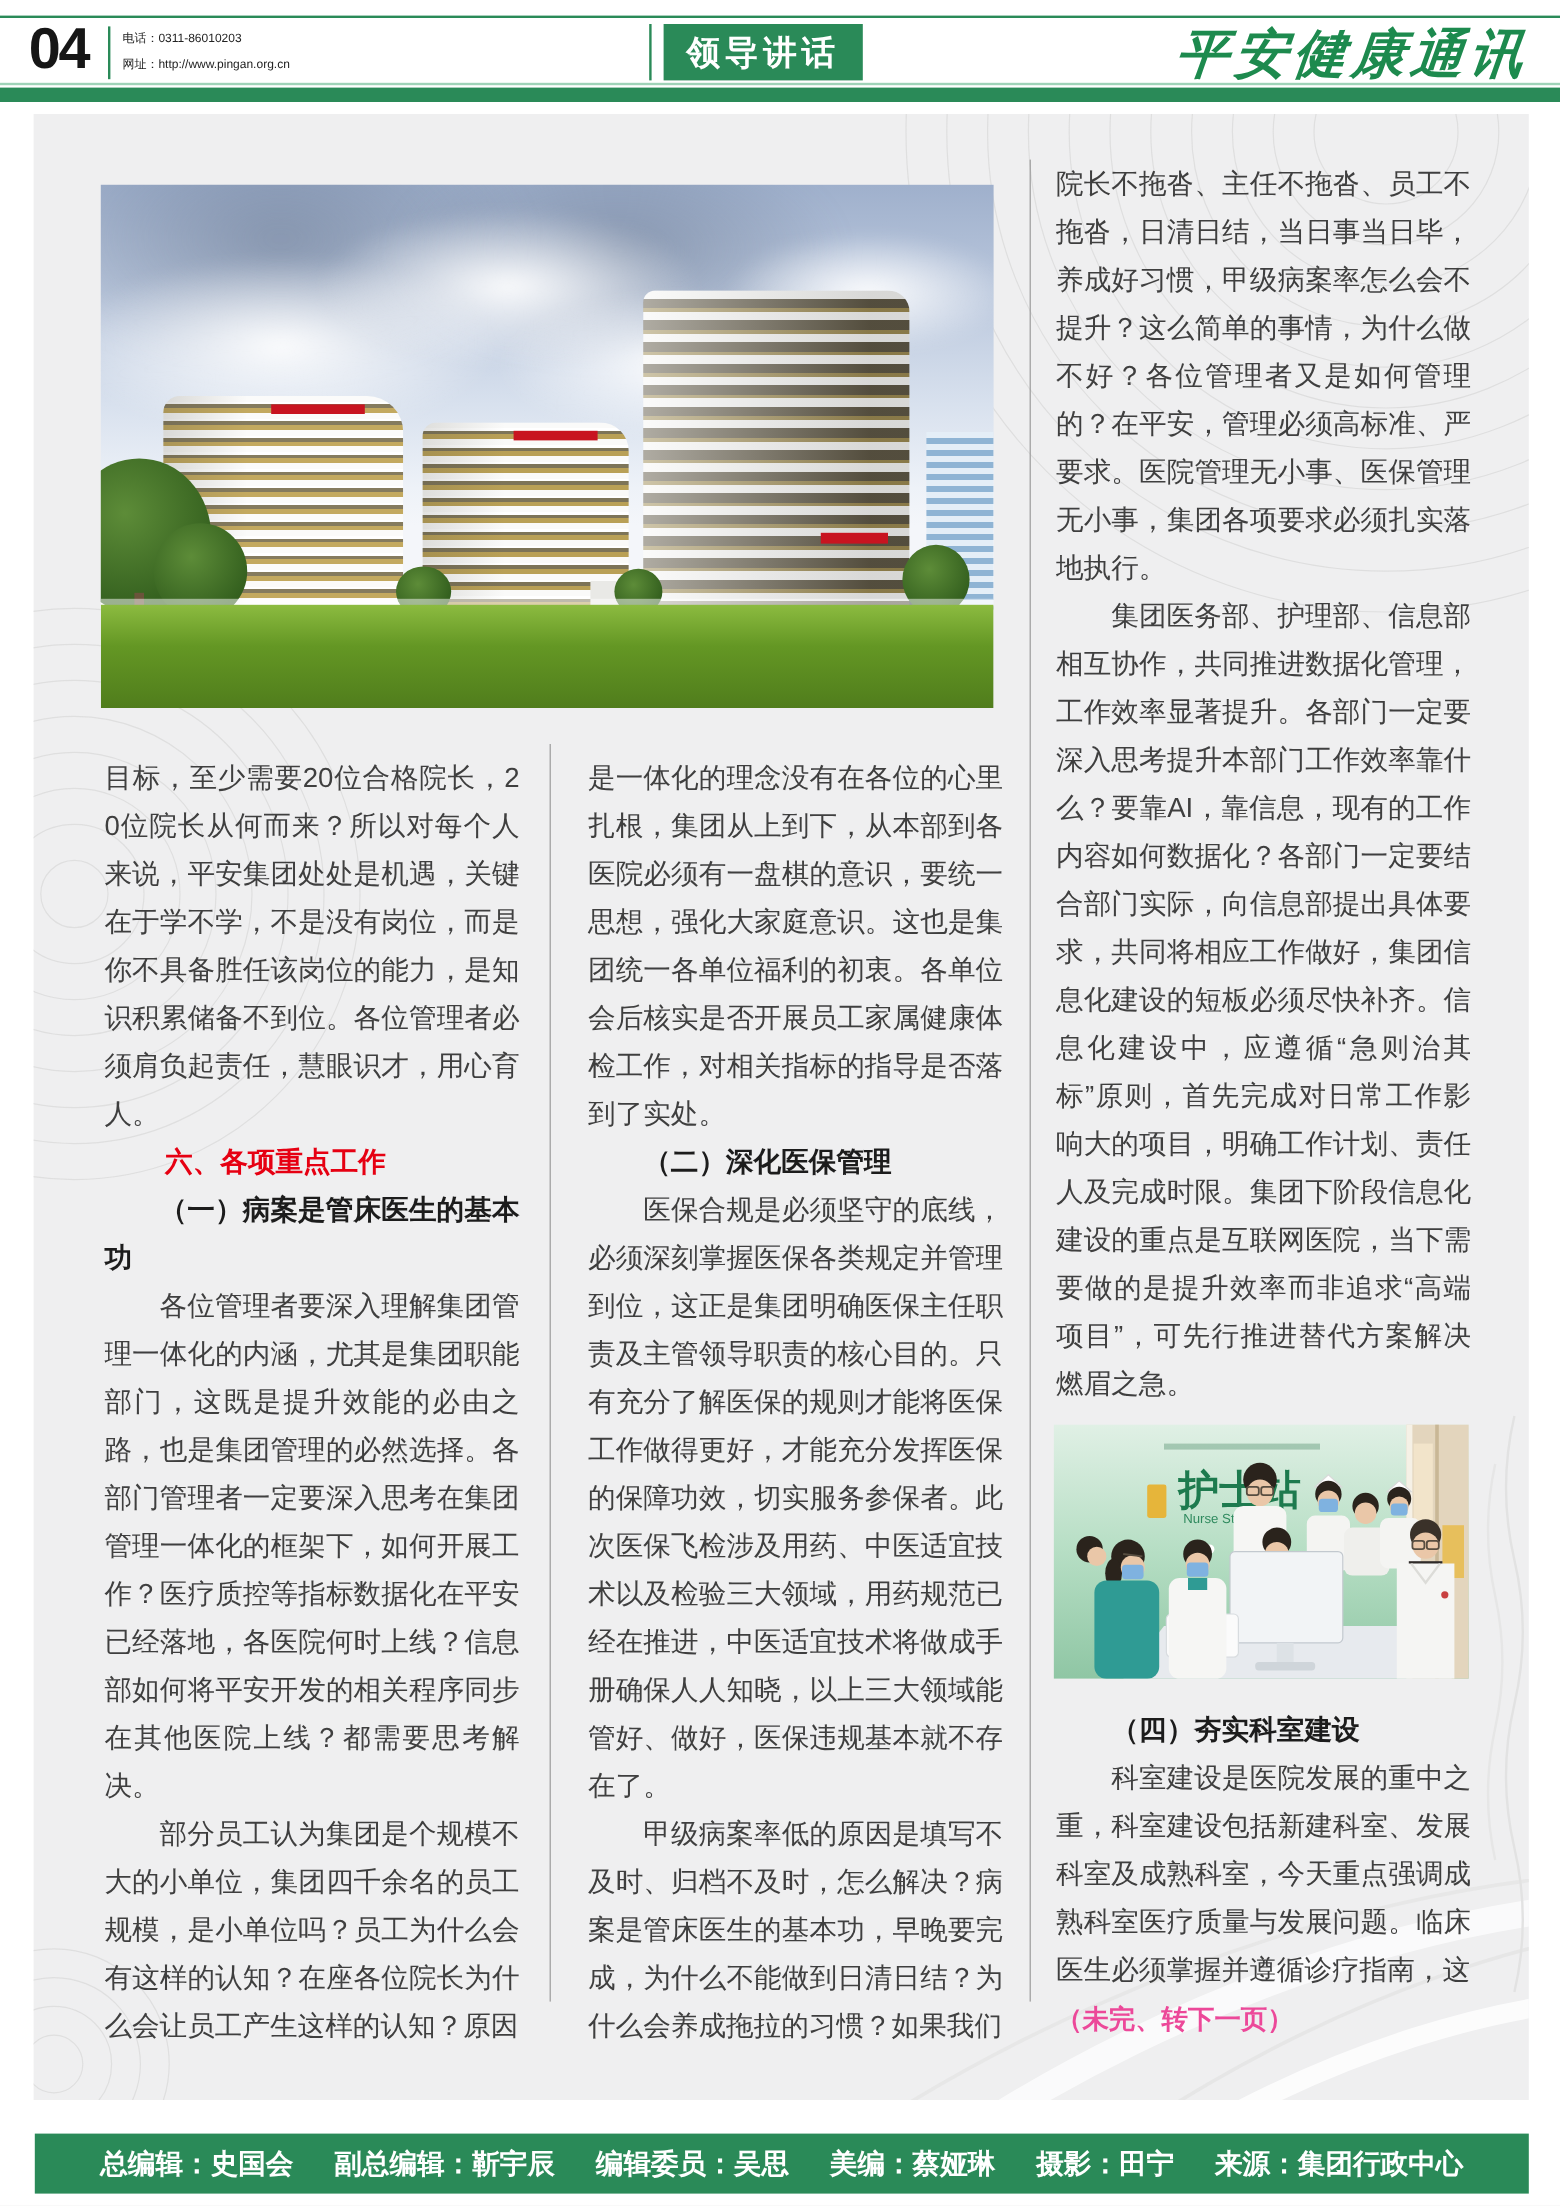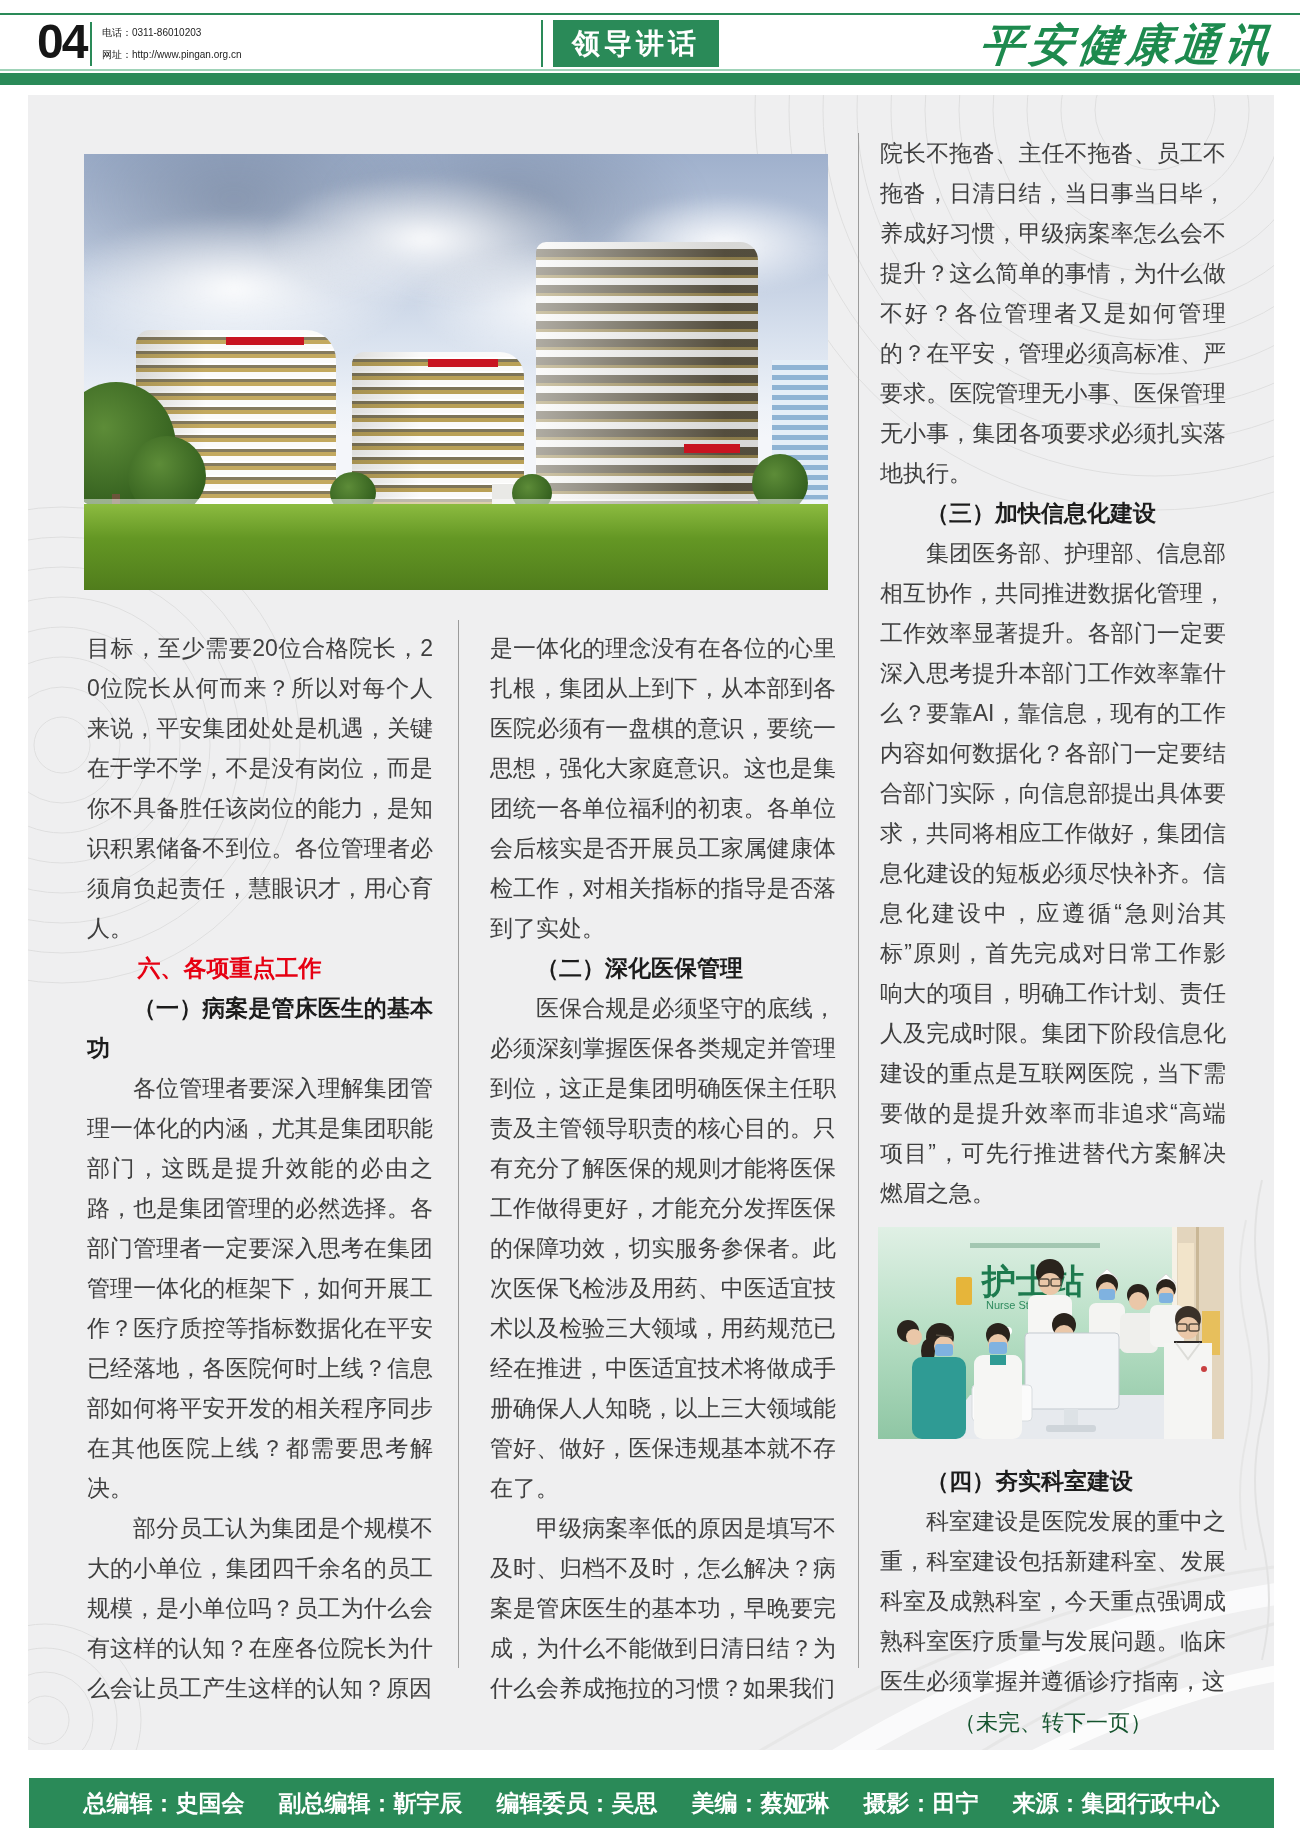--- a/index.html
+++ b/index.html
@@ -2,21 +2,21 @@
 <html><head>
 <meta charset="utf-8">
 <style>
   html,body{margin:0;padding:0;}
   body{
     width:1300px;height:1838px;position:relative;background:#ffffff;
     font-family:"Liberation Sans","DejaVu Sans",sans-serif;overflow:hidden;
   }
   
   .topline{position:absolute;left:0;top:13px;width:1300px;height:2px;background:#2a8a58;}
-  .page-num{position:absolute;left:37px;top:14px;font-size:48px;font-weight:bold;color:#161616;letter-spacing:-2px;}
+  .page-num{position:absolute;left:24px;top:14px;font-size:48px;font-weight:bold;color:#161616;letter-spacing:-2px;}
   .hdr-vline{position:absolute;left:90px;top:22px;width:2px;height:44px;background:#2a8a58;}
   .contact{position:absolute;left:102px;top:22px;font-size:10px;line-height:22px;color:#222;}
   .hdr-vline2{position:absolute;left:541px;top:20px;width:2px;height:47px;background:#2a8a58;}
   .section-box{position:absolute;left:553px;top:20px;width:166px;height:47px;background:#2a8a58;
     color:#ffffff;font-size:28px;font-weight:bold;letter-spacing:4px;display:flex;align-items:center;justify-content:center;}
   .masthead{position:absolute;right:26px;top:16px;width:420px;text-align:right;
     font-family:"Liberation Serif","DejaVu Serif",serif;font-style:italic;font-weight:bold;
     font-size:44px;color:#1d8a4e;letter-spacing:5px;transform:skewX(-6deg);}
   .bar-light{position:absolute;left:0;top:69px;width:1300px;height:2px;background:#9fd3b8;}
   .bar-thick{position:absolute;left:0;top:73px;width:1300px;height:12px;background:#2a8a58;}
@@ -27,21 +27,21 @@
   .vline1{left:458px;top:620px;height:1048px;}
   .vline2{left:858px;top:133px;height:1535px;}
   .col{position:absolute;width:346px;font-size:23px;line-height:40px;color:#3f3f3f;
     text-align:justify;word-break:break-all;}
   .col-left{left:87px;top:628px;}
   .col-mid{left:490px;top:628px;}
   .col-right{left:880px;top:133px;}
   .blk.ind{text-indent:2em;}
   .blk.h-bold{font-weight:bold;color:#1c1c1c;text-indent:2em;}
   .blk.h-red{font-weight:bold;color:#e60012;text-indent:2.2em;}
-  .note{text-align:center;color:#14532d;font-size:22px;margin-top:2px;}
+  .note{text-align:left;color:#ec4899;font-size:22px;margin-top:2px;font-weight:bold;}
   
   .hero{position:absolute;left:84px;top:154px;width:744px;height:436px;overflow:hidden;
     background:linear-gradient(180deg,#9fb0cc 0%,#bcc9de 22%,#d8e1ee 42%,#eef2f8 58%,#f4f6fa 65%);}
   .cloud{position:absolute;border-radius:50%;filter:blur(6px);
     background:radial-gradient(closest-side,rgba(255,255,255,.95),rgba(255,255,255,0));}
   .shadowcloud{position:absolute;border-radius:50%;filter:blur(10px);
     background:radial-gradient(closest-side,rgba(90,105,130,.45),rgba(90,105,130,0));}
   .grass{position:absolute;left:0;bottom:0;width:100%;height:86px;
     background:linear-gradient(180deg,#8cbb40 0%,#649724 40%,#507d1c 100%);}
   .horizon{position:absolute;left:0;bottom:84px;width:100%;height:7px;background:rgba(255,255,255,.5);}
@@ -183,21 +183,20 @@
       <div class="blk p">是一体化的理念没有在各位的心里扎根，集团从上到下，从本部到各医院必须有一盘棋的意识，要统一思想，强化大家庭意识。这也是集团统一各单位福利的初衷。各单位会后核实是否开展员工家属健康体检工作，对相关指标的指导是否落到了实处。</div>
       <div class="blk h-bold">（二）深化医保管理</div>
       <div class="blk p ind">医保合规是必须坚守的底线，必须深刻掌握医保各类规定并管理到位，这正是集团明确医保主任职责及主管领导职责的核心目的。只有充分了解医保的规则才能将医保工作做得更好，才能充分发挥医保的保障功效，切实服务参保者。此次医保飞检涉及用药、中医适宜技术以及检验三大领域，用药规范已经在推进，中医适宜技术将做成手册确保人人知晓，以上三大领域能管好、做好，医保违规基本就不存在了。</div>
       <div class="blk p ind">甲级病案率低的原因是填写不及时、归档不及时，怎么解决？病案是管床医生的基本功，早晚要完成，为什么不能做到日清日结？为什么会养成拖拉的习惯？如果我们</div>
     </div>
 </div>
 
 <div class="col col-right">
   <div>
       <div class="blk p">院长不拖沓、主任不拖沓、员工不拖沓，日清日结，当日事当日毕，养成好习惯，甲级病案率怎么会不提升？这么简单的事情，为什么做不好？各位管理者又是如何管理的？在平安，管理必须高标准、严要求。医院管理无小事、医保管理无小事，集团各项要求必须扎实落地执行。</div>
-      <div class="blk h-bold">（三）加快信息化建设</div>
       <div class="blk p ind">集团医务部、护理部、信息部相互协作，共同推进数据化管理，工作效率显著提升。各部门一定要深入思考提升本部门工作效率靠什么？要靠AI，靠信息，现有的工作内容如何数据化？各部门一定要结合部门实际，向信息部提出具体要求，共同将相应工作做好，集团信息化建设的短板必须尽快补齐。信息化建设中，应遵循“急则治其标”原则，首先完成对日常工作影响大的项目，明确工作计划、责任人及完成时限。集团下阶段信息化建设的重点是互联网医院，当下需要做的是提升效率而非追求“高端项目”，可先行推进替代方案解决燃眉之急。</div>
     </div>
 
   
   <svg class="photo" viewBox="0 0 346 212">
     <defs>
       <linearGradient id="wall" x1="0" y1="0" x2="0" y2="1">
         <stop offset="0" stop-color="#e0f0e5"></stop>
           <stop offset="0.5" stop-color="#b6dec4"></stop>
           <stop offset="1" stop-color="#8fc6a4"></stop>

